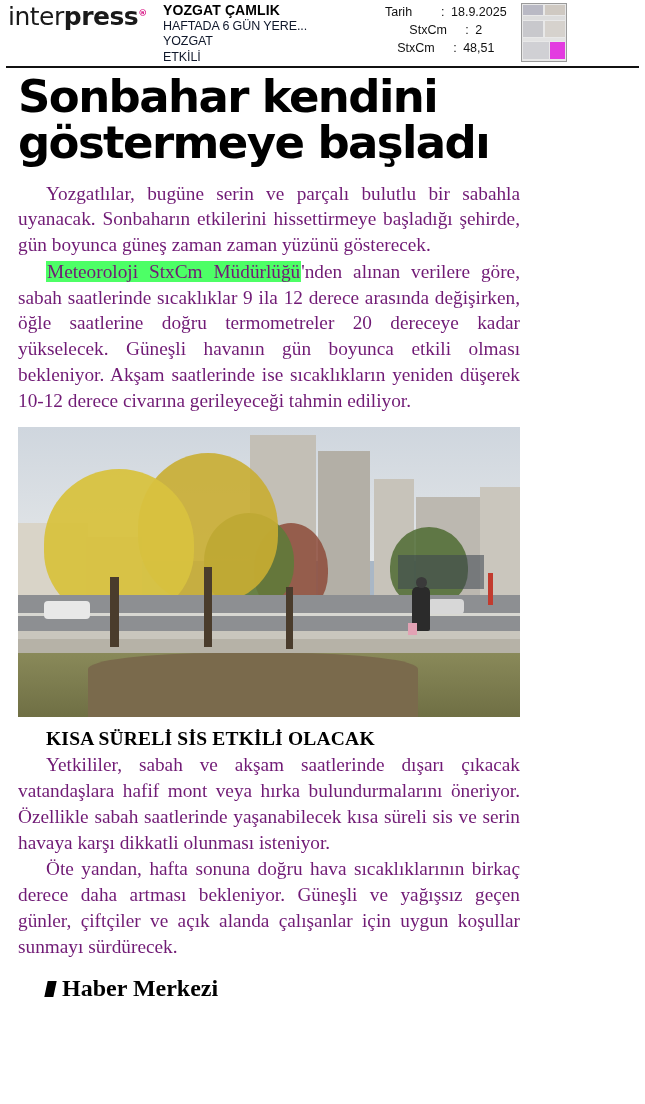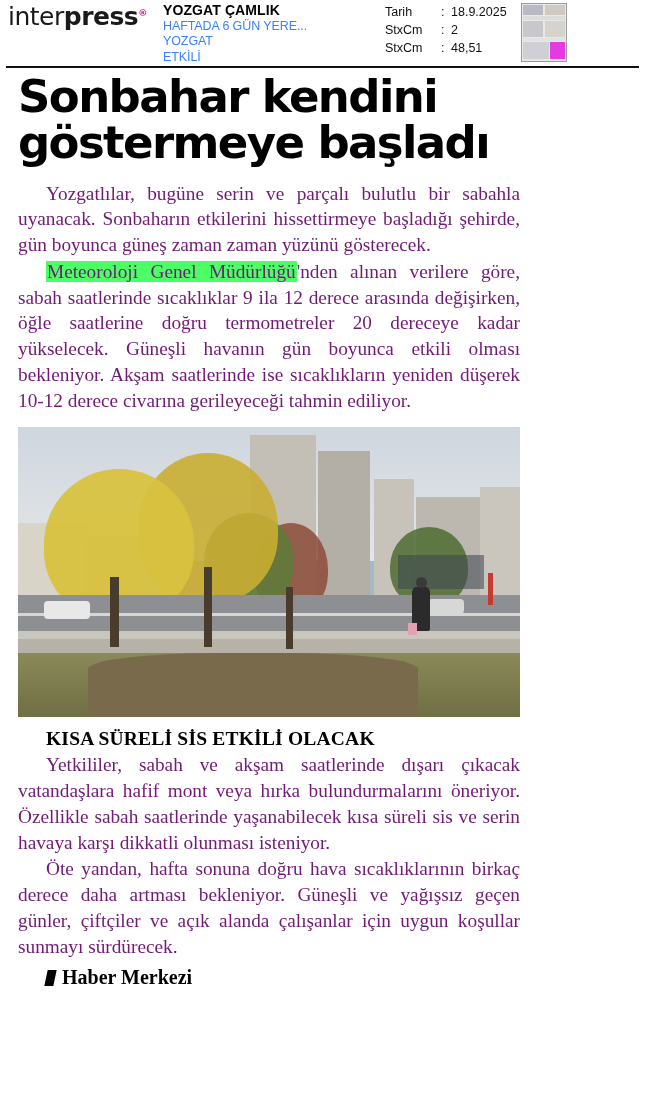--- a/index.html
+++ b/index.html
@@ -54,35 +54,36 @@
     line-height: 1.22;
   }
   .pub-name {
     font-size: 14px;
     font-weight: 700;
     color: #000;
     letter-spacing: 0.1px;
   }
   .pub-sub {
     font-size: 12.5px;
-    color: #3b82f6;
+    color: #0f172a;
     letter-spacing: -0.1px;
   }
 
   .meta-block {
     position: absolute;
     left: 385px;
     top: 3px;
     font-family: "Liberation Sans", sans-serif;
     font-size: 12.5px;
     line-height: 1.45;
     color: #111;
   }
   .meta-row {
     display: flex;
+    justify-content: center;
   }
   .meta-label {
     width: 56px;
     display: inline-block;
   }
   .meta-colon {
     width: 10px;
     display: inline-block;
   }
   .meta-value {
@@ -252,25 +253,25 @@
     font-weight: 700;
     font-size: 19.5px;
     letter-spacing: 0.2px;
     margin: 0 0 2px 28px;
   }
 
   
   .byline {
     display: flex;
     align-items: center;
-    margin-top: 7px;
+    margin-top: 16px;
     margin-left: 28px;
     font-family: "Liberation Serif", serif;
     font-weight: 700;
-    font-size: 20px;
+    font-size: 24px;
   }
   .byline-mark {
     display: inline-block;
     width: 9px;
     height: 16px;
     background: #000;
     margin-right: 7px;
     transform: skewX(-12deg);
   }
 </style>
@@ -324,21 +325,21 @@
 
 <div class="content">
 
   <div class="headline">
     <div>Sonbahar kendini</div>
     <div>göstermeye başladı</div>
   </div>
 
   <div class="body-col">
     <p>Yozgatlılar, bugüne serin ve parçalı bulutlu bir sabahla uyanacak. Sonbaharın etkilerini hissettirmeye başladığı şehirde, gün boyunca güneş zaman zaman yüzünü gösterecek.</p>
-    <p><span class="hl">Meteoroloji Genel Müdürlüğü</span><span>'nden alınan verilere göre, sabah saatlerinde sıcaklıklar 9 ila 12 derece arasında değişirken, öğle saatlerine doğru termometreler 20 dereceye kadar yükselecek. Güneşli havanın gün boyunca etkili olması bekleniyor. Akşam saatlerinde ise sıcaklıkların yeniden düşerek 10-12 derece civarına gerileyeceği tahmin ediliyor.</span></p>
+    <p><span class="hl">Meteoroloji StxCm Müdürlüğü</span><span>'nden alınan verilere göre, sabah saatlerinde sıcaklıklar 9 ila 12 derece arasında değişirken, öğle saatlerine doğru termometreler 20 dereceye kadar yükselecek. Güneşli havanın gün boyunca etkili olması bekleniyor. Akşam saatlerinde ise sıcaklıkların yeniden düşerek 10-12 derece civarına gerileyeceği tahmin ediliyor.</span></p>
   </div>
 
   <div class="photo">
     <div class="sky"></div>
     <div class="bldg b1"></div>
     <div class="bldg b2"></div>
     <div class="bldg b3"></div>
     <div class="bldg b4"></div>
     <div class="bldg b5"></div>
     <div class="bldg b6"></div>

